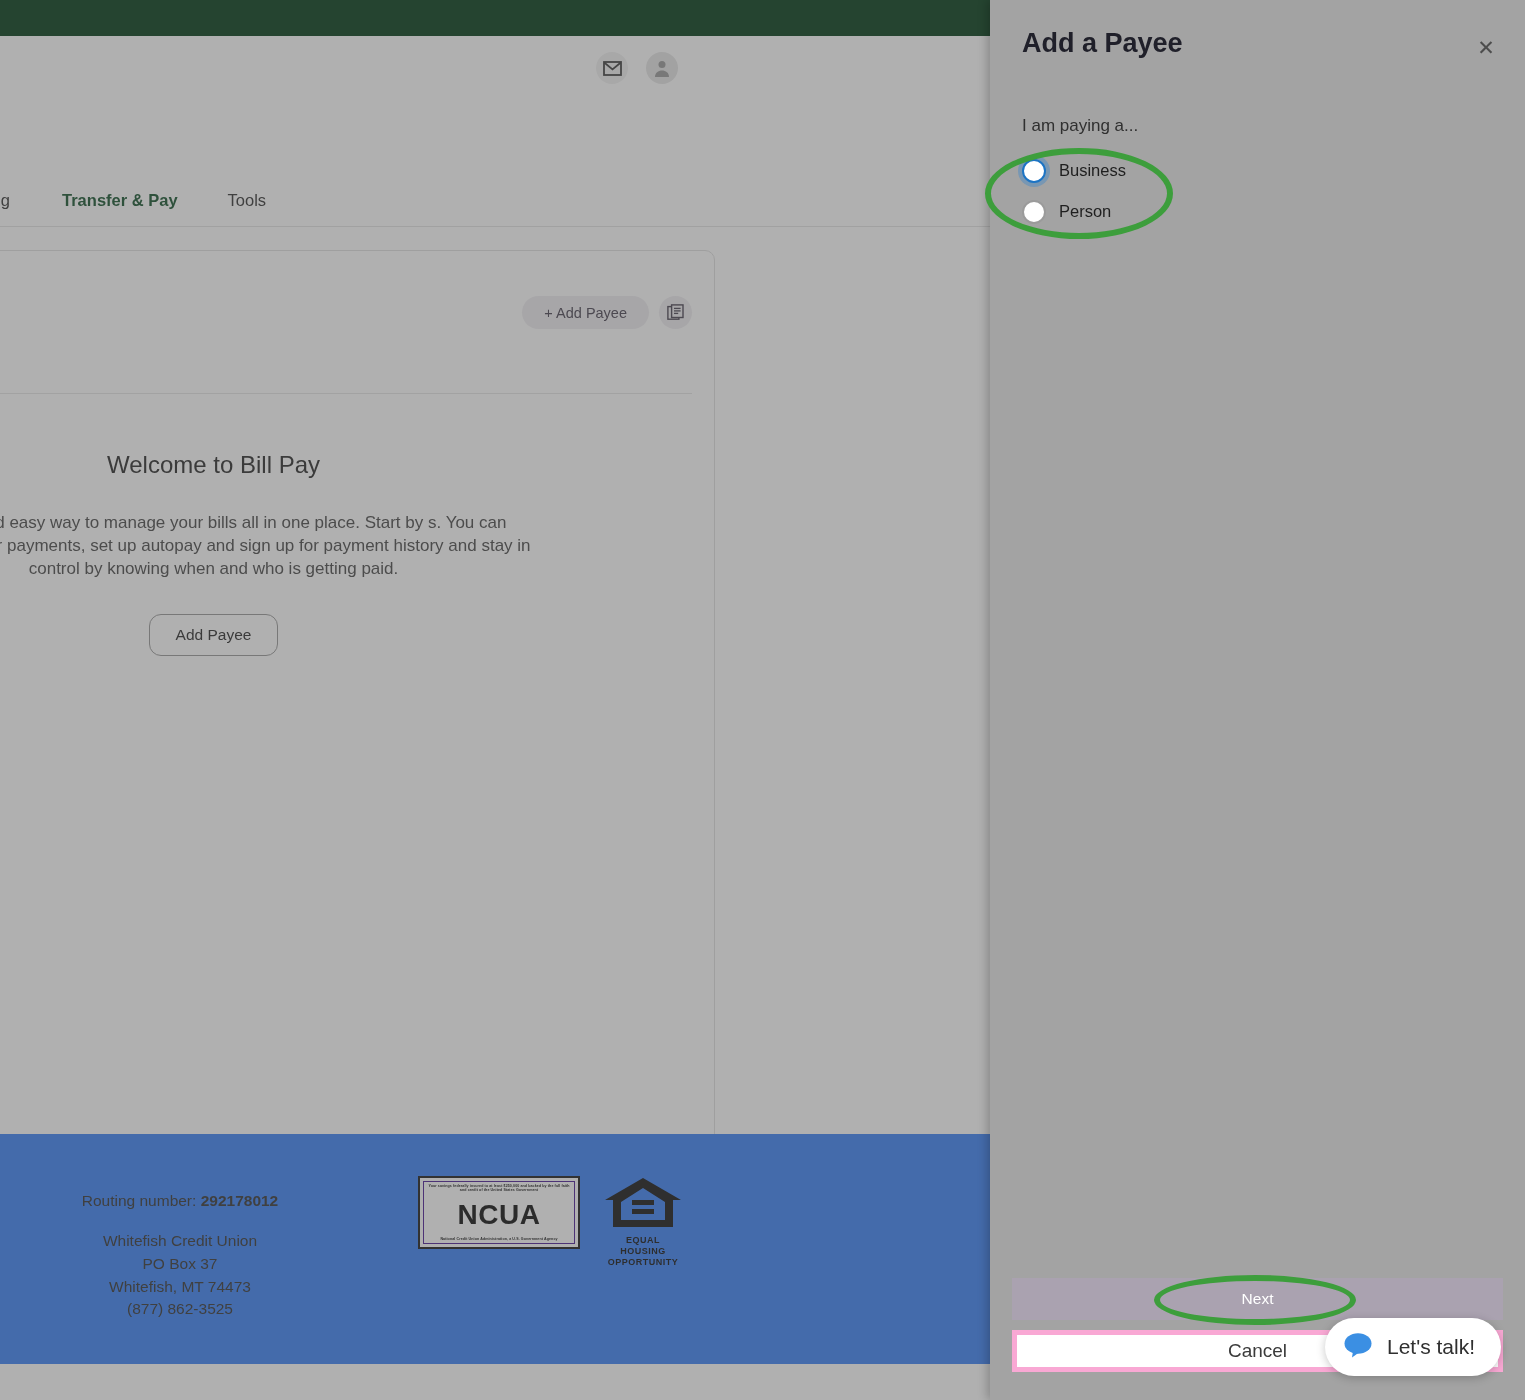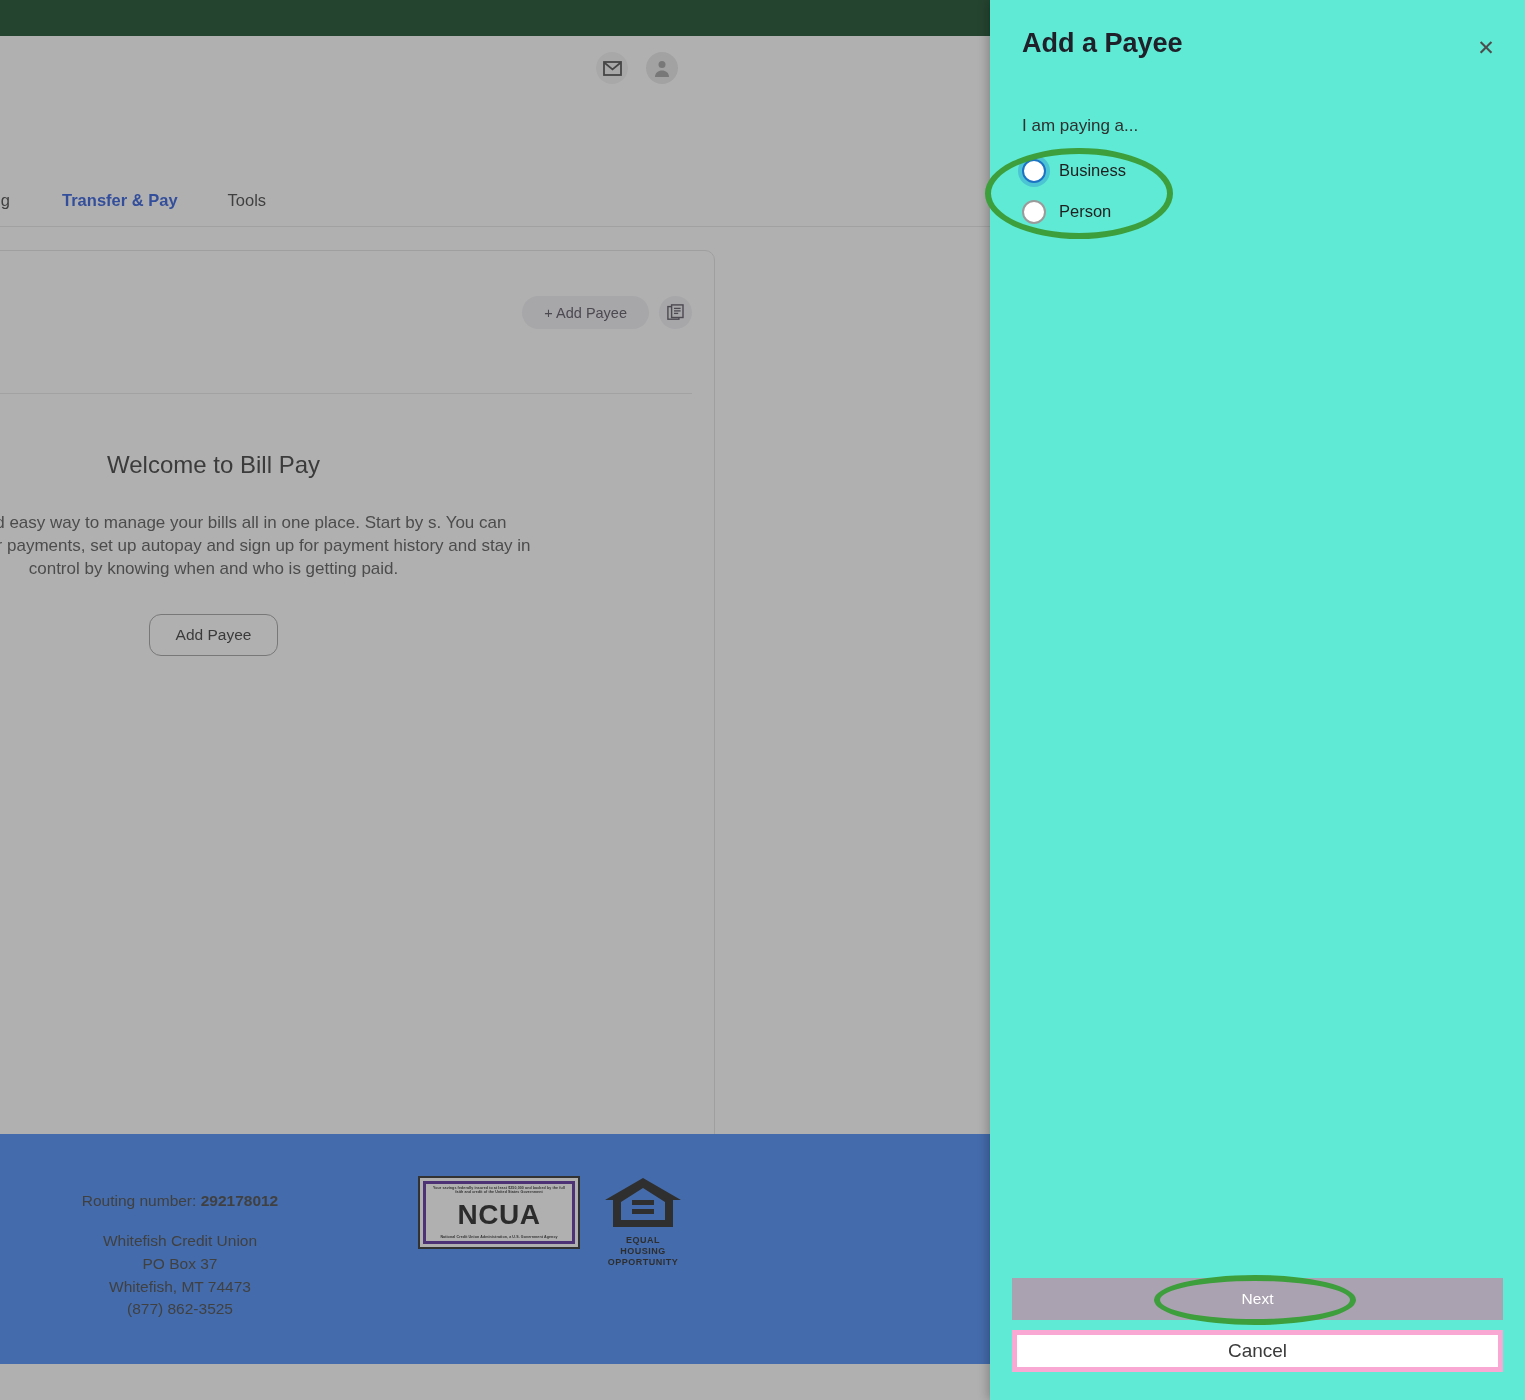--- a/index.html
+++ b/index.html
@@ -73,21 +73,21 @@
     align-items: center;
     font-size: 16.5px;
   }
   .mainnav .nav-item {
     color: #333333;
     padding: 0 10px;
     white-space: nowrap;
   }
   .mainnav .nav-item.truncated { margin-left: -22px; }
   .mainnav .nav-item.active {
-    color: #1d4ed8;
+    color: #14532d;
     font-weight: bold;
     margin-left: 32px;
   }
   .mainnav .nav-item.last { margin-left: 30px; }
 
   .nav-underline {
     position: absolute;
     left: 0; top: 226px;
     width: 990px;
     height: 1px;
@@ -214,21 +214,21 @@
   }
   .ncua {
     width: 162px;
     height: 73px;
     border: 2px solid #1a1a1a;
     background: #ffffff;
     padding: 3px;
   }
   .ncua-in {
     width: 100%; height: 100%;
-    border: 3px solid #4c1d95;
+    border: 1px solid #4c1d95;
     display: flex;
     flex-direction: column;
     align-items: center;
     justify-content: space-between;
     padding: 2px 3px;
   }
   .ncua-top, .ncua-bot {
     font-size: 3.6px;
     line-height: 1.25;
     text-align: center;
@@ -267,21 +267,21 @@
     background: rgba(80, 80, 80, 0.45);
     pointer-events: none;
   }
 
   
   #panel {
     position: absolute;
     left: 990px; top: 0;
     width: 535px;
     height: 1400px;
-    background: #5eead4;
+    background: #a3a3a3;
     box-shadow: -3px 0 9px rgba(0,0,0,0.22);
   }
   .panel-title {
     position: absolute;
     left: 32px; top: 28px;
     font-size: 27px;
     font-weight: bold;
     color: #20202a;
   }
   .panel-close {
@@ -515,14 +515,23 @@
 
     <div class="panel-actions">
       <button class="btn-next">Next</button>
       <button class="btn-cancel">Cancel</button>
     </div>
   </div>
 
   <div class="annot" id="annot-radios"></div>
   <div class="annot" id="annot-next"></div>
 
+  <div id="chat-widget">
+    <span>
+      <svg width="30" height="26" viewBox="0 0 30 26" aria-hidden="true">
+        <ellipse cx="15" cy="11.5" rx="13.5" ry="10.3" fill="#3b8fe3"></ellipse>
+        <path d="M10 19 L9 25.5 L16 20.5 Z" fill="#3b8fe3"></path>
+      </svg>
+    </span>
+    <span class="chat-text">Let's talk!</span>
+  </div>
 
 </div>
 
 </body></html>

